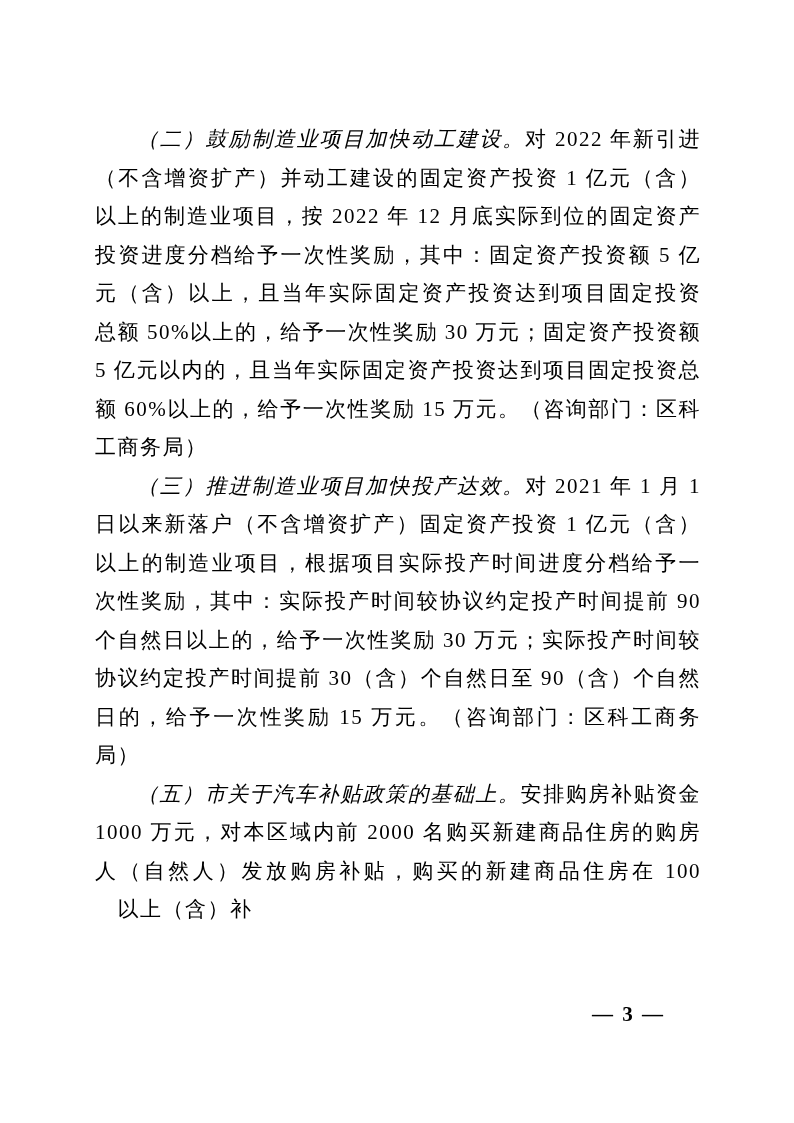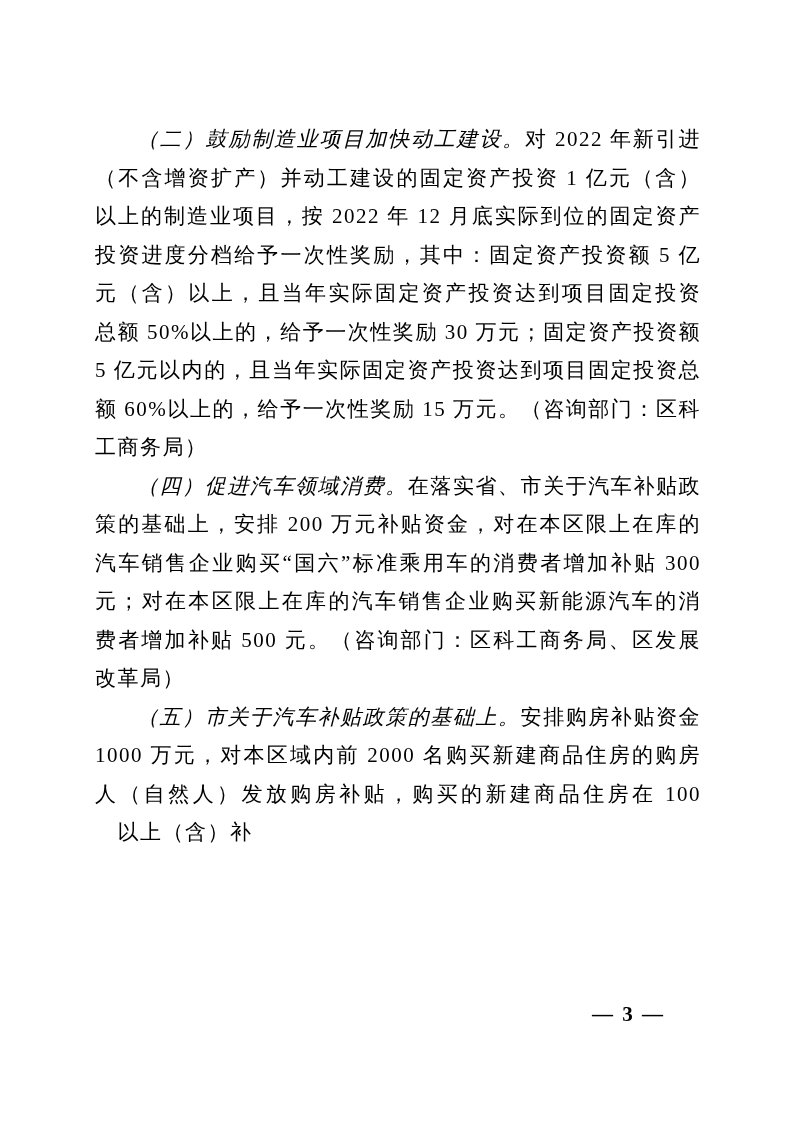--- a/index.html
+++ b/index.html
@@ -43,17 +43,17 @@
     letter-spacing: 2px;
     white-space: nowrap;
   }
 </style>
 </head>
 <body>
 
 <div class="page">
   <div class="content" id="paragraphs">
       <p class="para"><span class="lead">（二）鼓励制造业项目加快动工建设。</span><span class="body-text">对 2022 年新引进（不含增资扩产）并动工建设的固定资产投资 1 亿元（含）以上的制造业项目，按 2022 年 12 月底实际到位的固定资产投资进度分档给予一次性奖励，其中：固定资产投资额 5 亿元（含）以上，且当年实际固定资产投资达到项目固定投资总额 50%以上的，给予一次性奖励 30 万元；固定资产投资额 5 亿元以内的，且当年实际固定资产投资达到项目固定投资总额 60%以上的，给予一次性奖励 15 万元。（咨询部门：区科工商务局）</span></p>
-      <p class="para"><span class="lead">（四）促进汽车领域消费。</span><span class="body-text">在落实省、市关于汽车补贴政策的基础上，安排 200 万元补贴资金，对在本区限上在库的汽车销售企业购买“国六”标准乘用车的消费者增加补贴 300 元；对在本区限上在库的汽车销售企业购买新能源汽车的消费者增加补贴 500 元。（咨询部门：区科工商务局、区发展改革局）</span></p>
+      <p class="para"><span class="lead">（三）推进制造业项目加快投产达效。</span><span class="body-text">对 2021 年 1 月 1 日以来新落户（不含增资扩产）固定资产投资 1 亿元（含）以上的制造业项目，根据项目实际投产时间进度分档给予一次性奖励，其中：实际投产时间较协议约定投产时间提前 90 个自然日以上的，给予一次性奖励 30 万元；实际投产时间较协议约定投产时间提前 30（含）个自然日至 90（含）个自然日的，给予一次性奖励 15 万元。（咨询部门：区科工商务局）</span></p>
       <p class="para"><span class="lead">（五）市关于汽车补贴政策的基础上。</span><span class="body-text">安排购房补贴资金 1000 万元，对本区域内前 2000 名购买新建商品住房的购房人（自然人）发放购房补贴，购买的新建商品住房在 100 　以上（含）补</span></p>
     </div>
   <div class="page-number">— 3 —</div>
 </div>
 
 </body></html>

